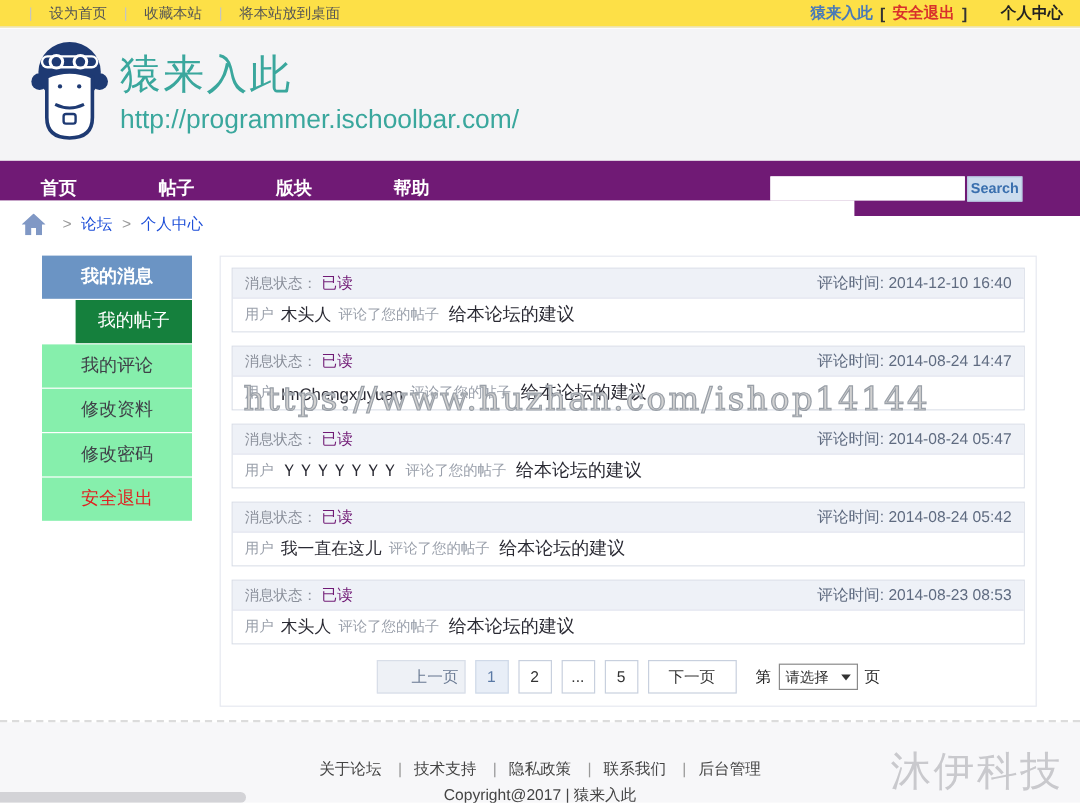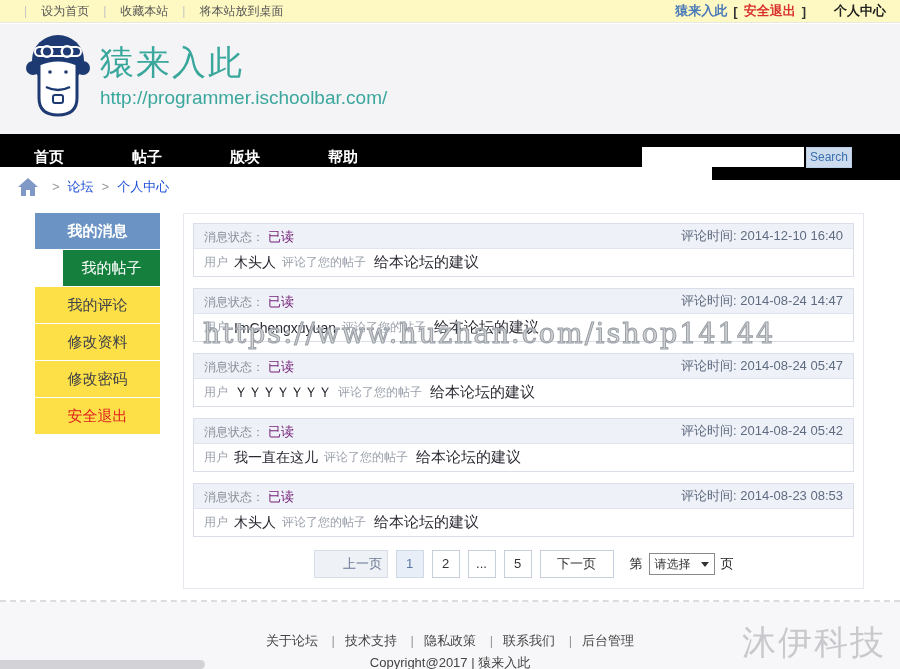--- a/index.html
+++ b/index.html
@@ -2,60 +2,60 @@
 <html><head>
 <meta charset="utf-8">
 <style>
   * { margin:0; padding:0; box-sizing:border-box; }
   html,body { width:900px; height:669px; overflow:hidden; }
   body { font-family:"Liberation Sans","DejaVu Sans",sans-serif; background:#fff; position:relative; }
   .page { position:relative; width:900px; height:669px; }
 
   
   .topbar { position:absolute; top:0; left:0; width:900px; height:23px;
-            background:#fef9c3; border-bottom:1px solid #e7e7e7;
+            background:#fde047; border-bottom:1px solid #e7e7e7;
             display:flex; align-items:center; justify-content:space-between;
             padding:0 14px 0 10px; font-size:12px; color:#555; }
   .topbar-left { display:flex; align-items:center; }
   .tlink { cursor:pointer; }
   .tlink::before { content:"|"; color:#c4c4c4; margin:0 14px; }
   .topbar-right { display:flex; align-items:center; gap:6px; font-size:13px; font-weight:bold; }
   .tb-site { color:#4a7ab8; cursor:pointer; }
   .tb-logout { color:#d9302c; cursor:pointer; }
   .tb-bracket { color:#333; }
   .tb-user { color:#222; margin-left:22px; cursor:pointer; }
 
   
   .header { position:absolute; top:24px; left:0; width:900px; height:110px; background:#f4f4f6; }
   .logo-wrap { position:absolute; left:26px; top:8px; display:flex; align-items:flex-start; cursor:pointer; }
   .logo-text { margin-left:10px; }
   .logo-title { font-size:34px; color:#3aa79d; letter-spacing:2px; line-height:1.1; margin-top:12px; }
-  .logo-url { font-size:19px; color:#3aa79d; margin-top:6px; }
-
-  
-  .nav { position:absolute; top:134px; left:0; width:900px; height:46px; background:#000000;
+  .logo-url { font-size:22px; color:#3aa79d; margin-top:6px; }
+
+  
+  .nav { position:absolute; top:134px; left:0; width:900px; height:46px; background:#701a75;
          display:flex; align-items:center; }
   .nav-item { width:98px; text-align:center; color:#fff; font-size:15px; font-weight:bold; cursor:pointer; }
   .nav-search { margin-left:auto; margin-right:48px; display:flex; align-items:center; }
   .nav-search input { width:162px; height:20px; border:1px solid #fff; background:#fff; outline:none;
                       font-size:12px; padding:0 4px; }
   .search-btn { width:46px; height:21px; margin-left:2px; background:#ccdcee; border:1px solid #b9cde4;
-                color:#3a6fae; font-size:12px; font-weight:normal; text-align:center; line-height:19px; cursor:pointer; }
+                color:#3a6fae; font-size:12px; font-weight:bold; text-align:center; line-height:19px; cursor:pointer; }
 
   
   .breadcrumb { position:absolute; top:167px; left:0; width:712px; height:40px; background:#fff;
                 display:flex; align-items:center; padding-left:18px; font-size:13px; color:#1d4ed8; }
   .home-icon { width:20px; height:18px; margin-right:6px; cursor:pointer; }
   .crumb { cursor:pointer; }
   .crumb::before { content:">"; color:#999; margin:0 8px; cursor:default; }
 
   
   .sidebar { position:absolute; left:35px; top:213px; width:125px; }
   .side-item { height:36px; line-height:36px; text-align:center; font-size:15px; margin-bottom:1px;
-               background:#fde047; color:#3f4148; cursor:pointer; }
+               background:#86efac; color:#3f4148; cursor:pointer; }
   .side-item.active { background:#6b94c4; color:#fff; font-weight:bold; }
   .side-item.hover  { background:#15803d; color:#fff;margin-left:28px; }
   .side-item.danger { color:#e01f1f; }
 
   
   .content { position:absolute; left:183px; top:213px; width:681px; background:#fff;
              border:1px solid #e6e9f0; padding:9px 9px 10px 9px; }
   .card { border:1px solid #d9dee8; margin-bottom:11px; }
   .card-head { height:25px; background:#eef1f7; border-bottom:1px solid #e0e4ee;
                display:flex; align-items:center; justify-content:space-between; padding:0 10px; }

